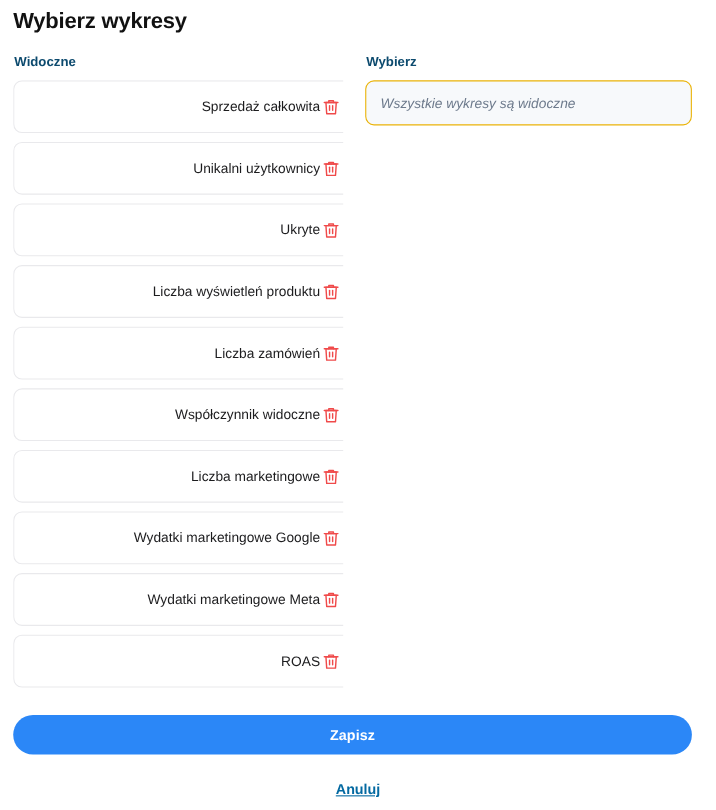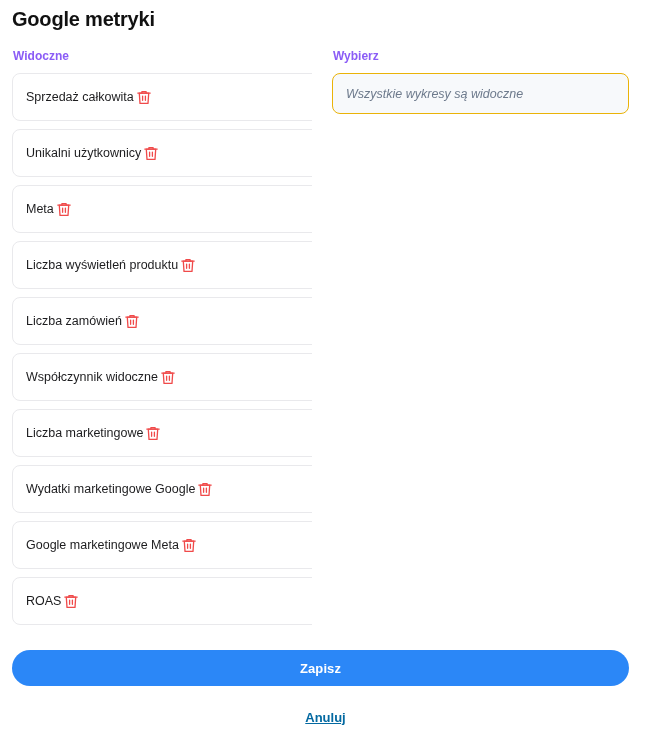--- a/index.html
+++ b/index.html
@@ -54,42 +54,42 @@
   .col-hidden {
     position: absolute;
     left: 332px;
     top: 0;
     width: 297px;
   }
 
   .col-label {
     font-size: 12px;
     font-weight: bold;
-    color: #8b5cf6;
+    color: #0c4a6e;
     line-height: 16px;
     margin: 0 0 9px 1px;
   }
 
   
   .metric-scroll {
     width: 300px;
     height: 562px;
     overflow: hidden;
     position: relative;
   }
 
   .metric-card {
     width: 314px;
     height: 48px;
     border: 1px solid #e9e9ec;
     border-radius: 8px;
     background: #ffffff;
     display: flex;
     align-items: center;
-    justify-content: flex-start;
+    justify-content: flex-end;
     padding: 0 14px 0 13px;
     margin-bottom: 8px;
   }
 
   .metric-label {
     font-size: 12.5px;
     color: #1c1c1e;
     line-height: 16px;
     white-space: nowrap;
   }
@@ -164,21 +164,21 @@
     text-decoration: underline;
     cursor: pointer;
     line-height: 17px;
   }
 </style>
 </head>
 <body>
 
 <div class="page">
 
-  <div class="modal-title">Google metryki</div>
+  <div class="modal-title">Wybierz wykresy</div>
 
   <div class="columns">
 
     <div class="col-visible">
       <div class="col-label">Widoczne</div>
       <div class="metric-scroll" id="visible-list">
           <div class="metric-card">
             <span class="metric-label">Sprzedaż całkowita</span>
             <button class="trash-button">
               <svg width="16" height="17" viewBox="0 0 16 17" fill="none" stroke="#f04a4a" stroke-width="1.3" stroke-linecap="round" stroke-linejoin="round">
@@ -196,21 +196,21 @@
               <svg width="16" height="17" viewBox="0 0 16 17" fill="none" stroke="#f04a4a" stroke-width="1.3" stroke-linecap="round" stroke-linejoin="round">
                 <path d="M1.8 4.1h12.4"></path>
                 <path d="M5.9 4.1V2.6h4.2v1.5"></path>
                 <path d="M3.3 4.1h9.4l-0.7 10.3H4.0L3.3 4.1z"></path>
                 <path d="M6.6 7.1v4.2"></path>
                 <path d="M9.4 7.1v4.2"></path>
               </svg>
             </button>
           </div>
           <div class="metric-card">
-            <span class="metric-label">Meta</span>
+            <span class="metric-label">Ukryte</span>
             <button class="trash-button">
               <svg width="16" height="17" viewBox="0 0 16 17" fill="none" stroke="#f04a4a" stroke-width="1.3" stroke-linecap="round" stroke-linejoin="round">
                 <path d="M1.8 4.1h12.4"></path>
                 <path d="M5.9 4.1V2.6h4.2v1.5"></path>
                 <path d="M3.3 4.1h9.4l-0.7 10.3H4.0L3.3 4.1z"></path>
                 <path d="M6.6 7.1v4.2"></path>
                 <path d="M9.4 7.1v4.2"></path>
               </svg>
             </button>
           </div>
@@ -268,21 +268,21 @@
               <svg width="16" height="17" viewBox="0 0 16 17" fill="none" stroke="#f04a4a" stroke-width="1.3" stroke-linecap="round" stroke-linejoin="round">
                 <path d="M1.8 4.1h12.4"></path>
                 <path d="M5.9 4.1V2.6h4.2v1.5"></path>
                 <path d="M3.3 4.1h9.4l-0.7 10.3H4.0L3.3 4.1z"></path>
                 <path d="M6.6 7.1v4.2"></path>
                 <path d="M9.4 7.1v4.2"></path>
               </svg>
             </button>
           </div>
           <div class="metric-card">
-            <span class="metric-label">Google marketingowe Meta</span>
+            <span class="metric-label">Wydatki marketingowe Meta</span>
             <button class="trash-button">
               <svg width="16" height="17" viewBox="0 0 16 17" fill="none" stroke="#f04a4a" stroke-width="1.3" stroke-linecap="round" stroke-linejoin="round">
                 <path d="M1.8 4.1h12.4"></path>
                 <path d="M5.9 4.1V2.6h4.2v1.5"></path>
                 <path d="M3.3 4.1h9.4l-0.7 10.3H4.0L3.3 4.1z"></path>
                 <path d="M6.6 7.1v4.2"></path>
                 <path d="M9.4 7.1v4.2"></path>
               </svg>
             </button>
           </div>

